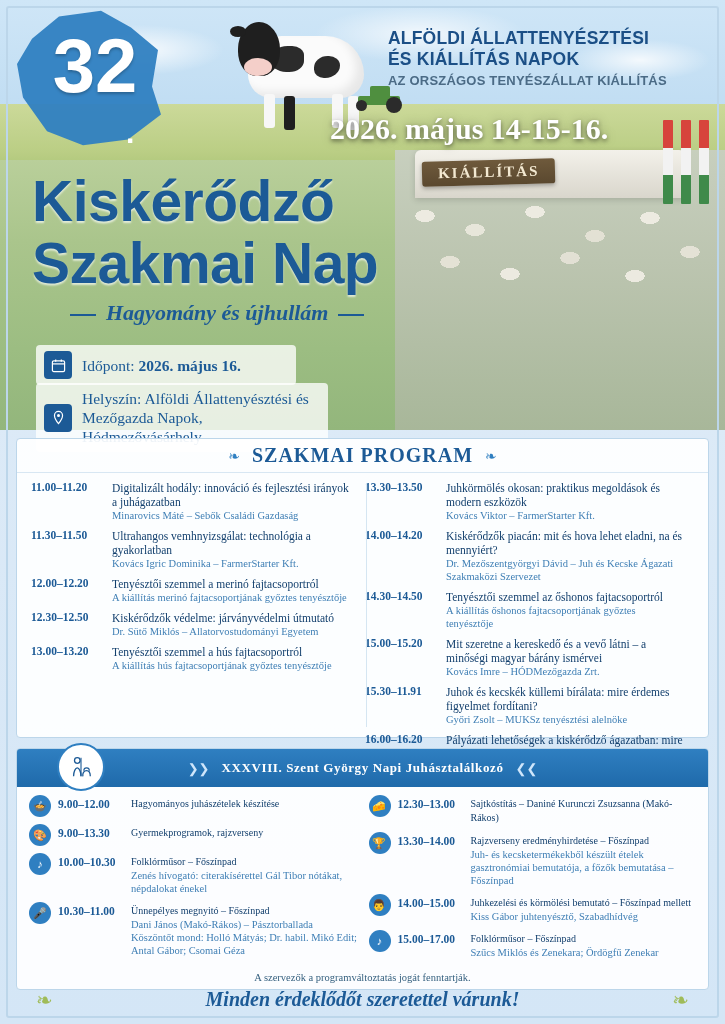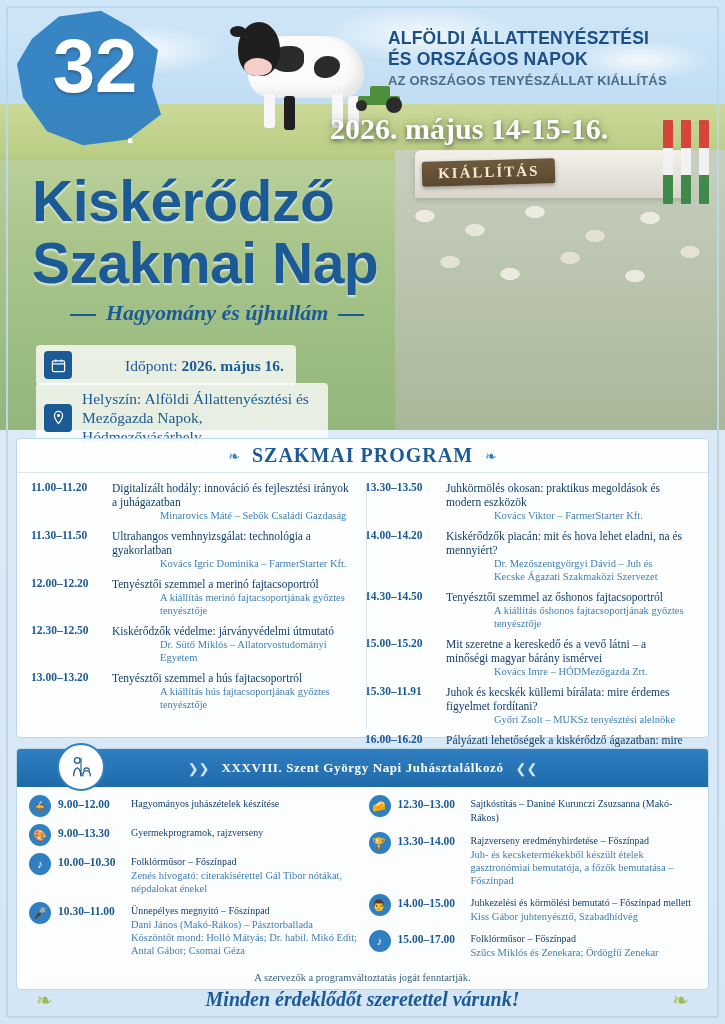--- a/index.html
+++ b/index.html
@@ -167,21 +167,21 @@
   }
   .subtitle .dash-l, .subtitle .dash-r {
     display: inline-block; width: 26px; height: 2px; background: #1c5a96;
     vertical-align: middle; margin: 0 10px;
   }
 
   
   .chip {
     position: absolute; display: flex; align-items: center; gap: 10px;
     background: rgba(255,255,255,.78);
-    border-radius: 4px; padding: 6px 12px 6px 8px; justify-content: space-between;
+    border-radius: 4px; padding: 6px 12px 6px 8px;
   }
   .chip .ic {
     width: 28px; height: 28px; flex: 0 0 28px;
     background: #1c5a96; border-radius: 4px;
     display: flex; align-items: center; justify-content: center;
     color: #fff; font-size: 15px;
   }
   .chip .tx {
     font-family: "Liberation Serif", serif;
     font-size: 15.5px; color: #1c5a96; line-height: 19px;
@@ -217,21 +217,21 @@
     font-size: 11.5px; color: #1c5a96; font-weight: bold; white-space: nowrap;
     flex: 0 0 74px;
   }
   .pitem .body { flex: 1 1 auto; }
   .pitem .ttl {
     font-family: "Liberation Serif", serif;
     font-size: 11.5px; color: #123f6d; line-height: 14px;
   }
   .pitem .pres {
     font-family: "Liberation Serif", serif;
-    font-size: 10.5px; color: #3f7fb5; line-height: 13px; font-style: normal; margin-left: 48px;
+    font-size: 10.5px; color: #3f7fb5; line-height: 13px; font-style: normal;
   }
   .vdiv {
     position: absolute; left: 349px; top: 44px; width: 1px; height: 244px;
     background: #d5e6f2;
   }
 
   
   #panel-shepherd { top: 748px; height: 242px; }
   .shep-head {
     position: relative;
@@ -329,21 +329,21 @@
 
   <div class="tractor">
     <div class="cab"></div>
     <div class="bd"></div>
     <div class="w1"></div>
     <div class="w2"></div>
   </div>
 
   <div class="fairtitle">
     <div class="l1">ALFÖLDI ÁLLATTENYÉSZTÉSI</div>
-    <div class="l2">ÉS ORSZÁGOS NAPOK</div>
+    <div class="l2">ÉS KIÁLLÍTÁS NAPOK</div>
     <div class="l3">AZ ORSZÁGOS TENYÉSZÁLLAT KIÁLLÍTÁS</div>
   </div>
   <div class="datebar">2026. május 14-15-16.</div>
 
   <div class="maintitle">
     <div class="t1">Kiskérődző</div>
     <div class="t2">Szakmai Nap</div>
   </div>
   <div class="subtitle">
     <span class="dash-l"></span><span>Hagyomány és újhullám</span><span class="dash-r"></span>

